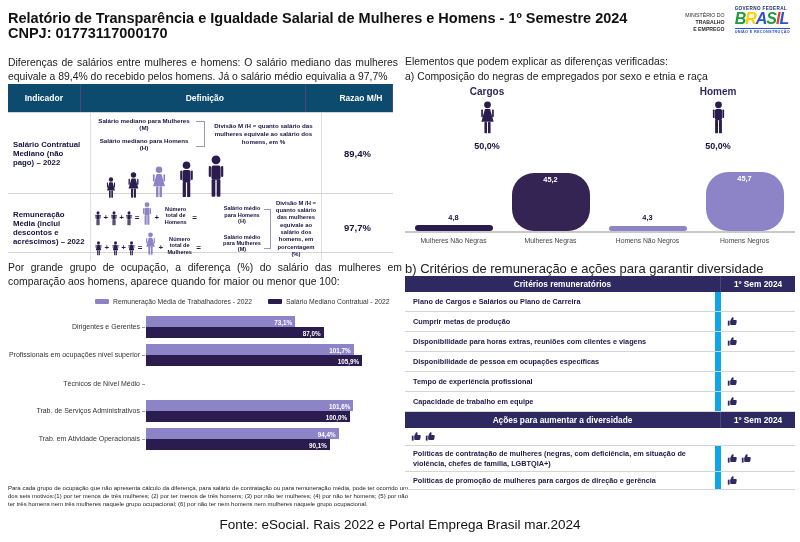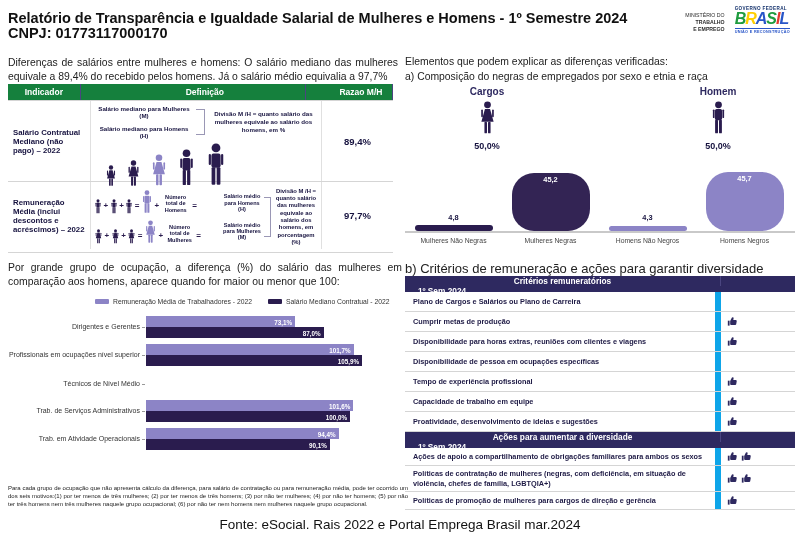--- a/index.html
+++ b/index.html
@@ -11,21 +11,21 @@
   .gov-wrap { right:10px; top:6px; display:flex; gap:10px; align-items:flex-start; }
   .ministry { text-align:right; font-size:5.2px; color:#2b2b2b; line-height:1.35; padding-top:6px; }
   .ministry .b { font-weight:bold; }
   .govlogo { text-align:left; }
   .gov-top { font-size:4.6px; font-weight:bold; color:#12306b; letter-spacing:.4px; }
   .brasil { font-size:16px; font-weight:bold; font-style:italic; letter-spacing:-1px; line-height:1; }
   .gov-bottom { font-size:3.8px; font-weight:bold; color:#2855c8; letter-spacing:.3px; border-top:1px solid #2855c8; margin-top:1px; padding-top:1px; }
   
   .intro { left:8px; top:56px; width:390px; font-size:10.4px; line-height:1.32; text-align:justify; color:#222; }
   .ind-table { left:8px; top:84px; width:385px; height:169px; border-bottom:1px solid #d5d5d5; font-size:7px; }
-  .ind-head { display:flex; height:16px; background:#15803d; color:#fff; font-weight:bold; font-size:8.5px;gap:24px; }
+  .ind-head { display:flex; height:28px; background:#0c4a6e; color:#fff; font-weight:bold; font-size:8.5px;gap:24px; }
   .ind-head div { display:flex; align-items:center; justify-content:center; border-right:1px solid #4a4580; }
   .c1 { width:83px; } .c2 { width:230px; } .c3 { width:72px; }
   .ind-row { display:flex; border-top:1px solid #d5d5d5; }
   .ind-row .c1 { padding:6px 5px; font-size:7.8px; font-weight:bold; color:#16123f; display:flex; align-items:center; border-right:1px solid #e0e0e0; }
   .ind-row .c3 { display:flex; align-items:center; justify-content:center; font-size:9.5px; font-weight:bold; color:#16123f; border-left:1px solid #e0e0e0; }
   .r1 { height:81px; } .r2 { height:68px; }
   .def1 { width:230px; padding:4px 2px 2px 4px; }
   .def1-top { display:flex; align-items:center; }
   .medlbls { width:98px; display:flex; flex-direction:column; gap:6px; }
   .medlbl { font-size:6.2px; font-weight:bold; color:#16123f; text-align:center; }
@@ -63,21 +63,21 @@
   .sex-value { font-size:9px; font-weight:bold; color:#16123f; margin-top:2px; }
   .comp-chart { left:405px; top:160px; width:390px; height:84px; }
   .comp-base { position:absolute; left:0; right:0; bottom:11px; height:2px; background:#c9c9c9; }
   .comp-col { position:absolute; bottom:0; width:97px; }
   .vbar { position:absolute; bottom:13px; left:50%; transform:translateX(-50%); width:78px;border-radius:22px; }
   .vbar .vv { position:absolute; top:2px; left:0; width:100%; text-align:center; color:#fff; font-size:7.4px; font-weight:bold; }
   .val-above { position:absolute; bottom:22px; left:0; width:100%; text-align:center; color:#16123f; font-size:7.4px; font-weight:bold; }
   .comp-cat { position:absolute; bottom:0; left:0; width:100%; text-align:center; font-size:6.8px; color:#444; }
   .b-title { left:405px; top:261px; width:390px; font-size:13px; color:#222; }
   .crit-table { left:405px; top:276px; width:390px; font-size:7.3px; }
-  .crit-head { display:flex; height:16px; background:#2e2960; color:#fff; font-weight:bold; font-size:8.3px;flex-direction:column; }
+  .crit-head { display:flex; height:16px; background:#2e2960; color:#fff; font-weight:bold; font-size:8.3px; }
   .crit-head .h1 { width:316px; display:flex; align-items:center; justify-content:center; border-right:1px solid #4a4580; }
   .crit-head .h2 { width:74px; display:flex; align-items:center; justify-content:center; }
   .crit-row { display:flex; border-bottom:1px solid #d5d5d5; }
   .crit-row .l { width:316px; padding:2px 4px 2px 8px; font-weight:bold; color:#1e1a45; font-size:7.3px; display:flex; align-items:center; line-height:1.25; border-right:6px solid #0ea5e9; }
   .crit-row .m { width:74px; display:flex; align-items:center; gap:3px; padding-left:6px; }
   .rh20 { height:20px; } .rh18 { height:18px; } .rh26 { height:26px; }
   .footer { left:0; top:517px; width:800px; text-align:center; font-size:13.5px; color:#111; }
   svg { display:block; }
 </style>
 </head>
@@ -467,38 +467,26 @@
     <div class="l">Capacidade de trabalho em equipe</div>
     <div class="m">
         <span style="color:#2e2960">
           <svg width="11" height="11" viewBox="0 0 20 20" fill="currentColor">
             <path d="M1.5 8.5h3.2v9H1.5z"></path>
             <path d="M5.8 16.6V9.2l2.9-5.9c.3-.6.9-1 1.6-1 1.1 0 1.9 1 1.7 2.1l-.6 3h4.4c1.2 0 2.1 1.1 1.9 2.3l-.9 4.8c-.2 1.2-1.2 2-2.4 2H7.5c-.6 0-1.2-.3-1.7-.9z"></path>
           </svg>
         </span>
       </div>
   </div>
-  <div class="crit-row rh20">
-    <div class="l">Proatividade, desenvolvimento de ideias e sugestões</div>
-    <div class="m">
-        <span style="color:#2e2960">
-          <svg width="11" height="11" viewBox="0 0 20 20" fill="currentColor">
-            <path d="M1.5 8.5h3.2v9H1.5z"></path>
-            <path d="M5.8 16.6V9.2l2.9-5.9c.3-.6.9-1 1.6-1 1.1 0 1.9 1 1.7 2.1l-.6 3h4.4c1.2 0 2.1 1.1 1.9 2.3l-.9 4.8c-.2 1.2-1.2 2-2.4 2H7.5c-.6 0-1.2-.3-1.7-.9z"></path>
-          </svg>
-        </span>
-      </div>
-  </div>
 
   <div class="crit-head">
     <div class="h1">Ações para aumentar a diversidade</div>
     <div class="h2">1º Sem 2024</div>
   </div>
   <div class="crit-row rh18">
-    <div class="l">Ações de apoio a compartilhamento de obrigações familiares para ambos os sexos</div>
     <div class="m">
         <span style="color:#2e2960">
           <svg width="11" height="11" viewBox="0 0 20 20" fill="currentColor">
             <path d="M1.5 8.5h3.2v9H1.5z"></path>
             <path d="M5.8 16.6V9.2l2.9-5.9c.3-.6.9-1 1.6-1 1.1 0 1.9 1 1.7 2.1l-.6 3h4.4c1.2 0 2.1 1.1 1.9 2.3l-.9 4.8c-.2 1.2-1.2 2-2.4 2H7.5c-.6 0-1.2-.3-1.7-.9z"></path>
           </svg>
         </span>
         <span style="color:#2e2960">
           <svg width="11" height="11" viewBox="0 0 20 20" fill="currentColor">
             <path d="M1.5 8.5h3.2v9H1.5z"></path>

